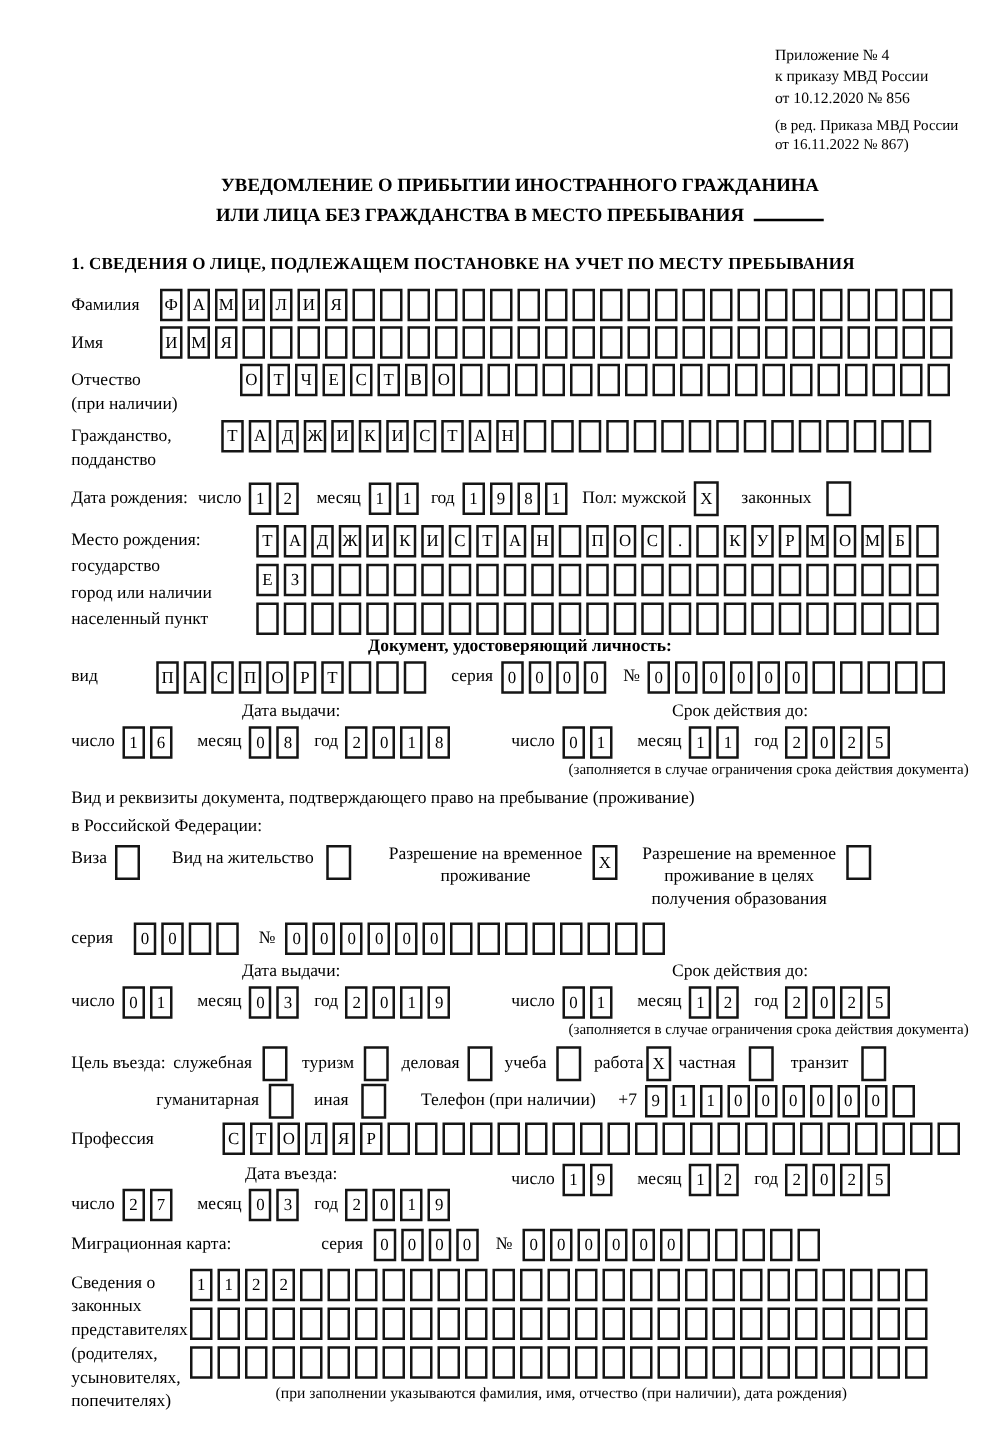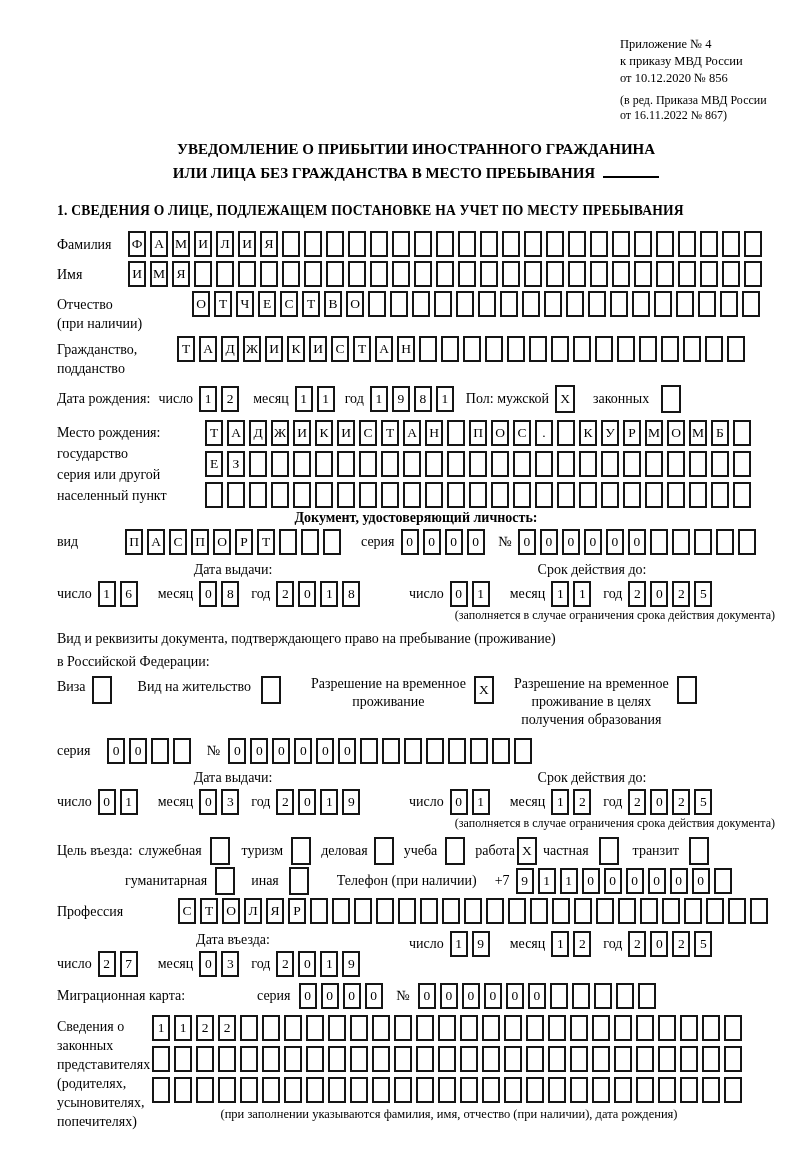--- a/index.html
+++ b/index.html
@@ -244,21 +244,21 @@
     <span class="g14">законных</span>
     <span class="boxes cb g12">
         <span class="cell"></span>
       </span>
   </div>
 
   <div class="frow mt7">
     <div class="flabel stack" style="width:148px;line-height:21px;padding-top:2px">
       <div>Место рождения:</div>
       <div>государство</div>
-      <div>серия или другой</div>
+      <div>город или наличии</div>
       <div>населенный пункт</div>
     </div>
     <div>
       <div class="boxes">
           <span class="cell">Т</span>
           <span class="cell">А</span>
           <span class="cell">Д</span>
           <span class="cell">Ж</span>
           <span class="cell">И</span>
           <span class="cell">К</span>

